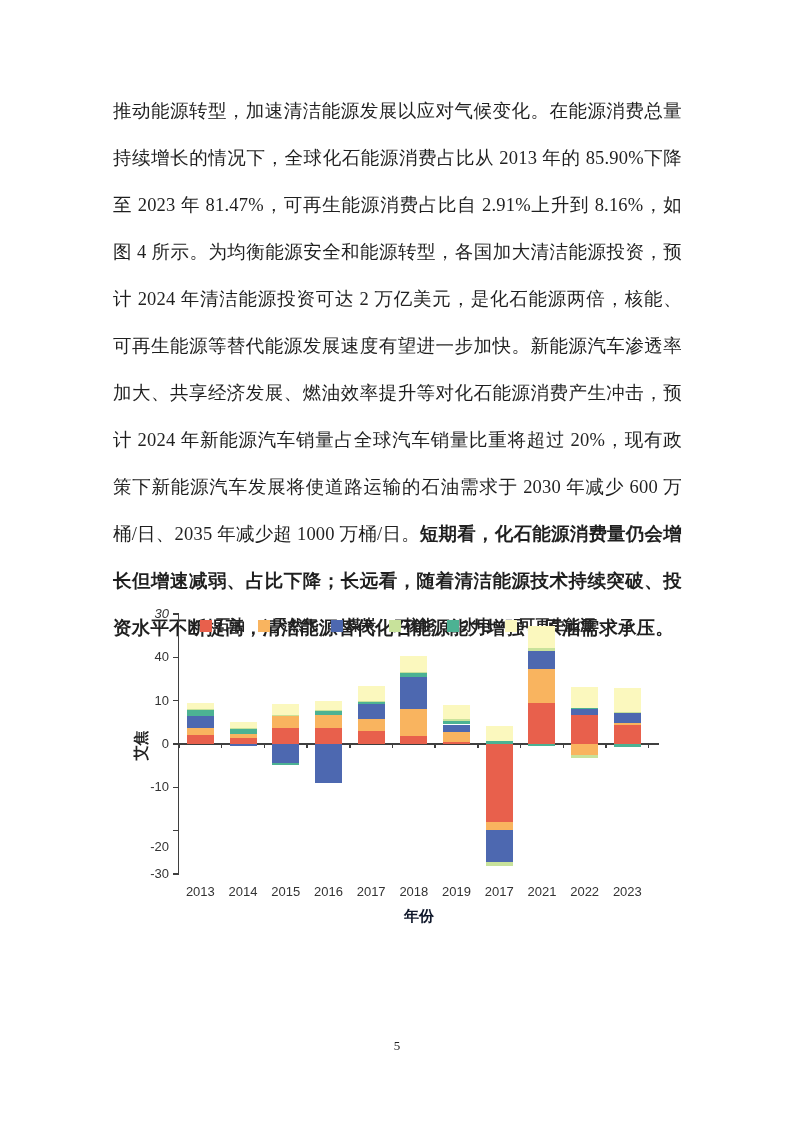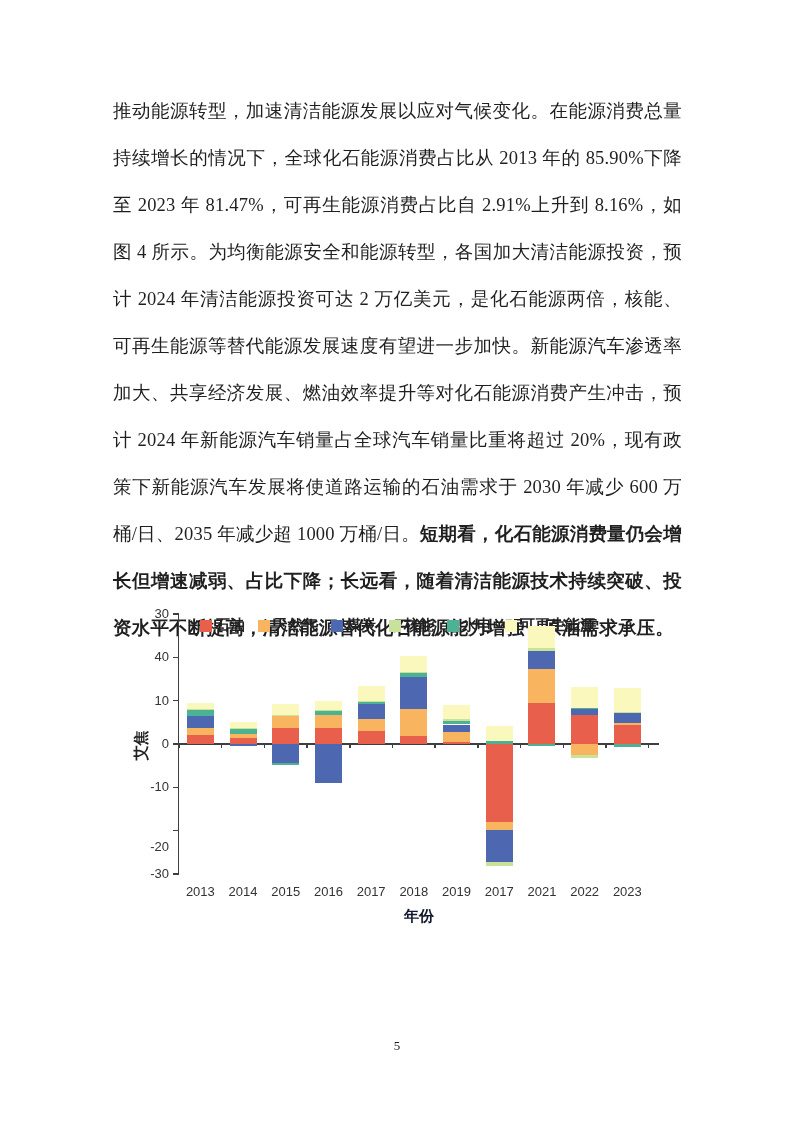--- a/index.html
+++ b/index.html
@@ -104,21 +104,21 @@
           <span>水电</span>
         </span>
         <span class="item">
           <span class="sw" style="background: rgb(251, 248, 190);"></span>
           <span>可再生能源</span>
         </span>
       </div>
     <div id="chart-plot">
         <div class="axis" style="left: 173.5px; top: 14px; width: 1.5px; height: 260px;"></div>
         <div class="tick" style="left: 169px; top: 13.25px; width: 6px; height: 1.5px;"></div>
-        <div class="ylab" style="left: 131px; top: 7px;">30</div>
+        <div class="ylab" style="left: 131px; top: 7px; font-style: italic;">30</div>
         <div class="tick" style="left: 169px; top: 56.5833px; width: 6px; height: 1.5px;"></div>
         <div class="ylab" style="left: 131px; top: 50.3333px;">40</div>
         <div class="tick" style="left: 169px; top: 99.9167px; width: 6px; height: 1.5px;"></div>
         <div class="ylab" style="left: 131px; top: 93.6667px;">10</div>
         <div class="tick" style="left: 169px; top: 143.25px; width: 6px; height: 1.5px;"></div>
         <div class="ylab" style="left: 131px; top: 137px;">0</div>
         <div class="tick" style="left: 169px; top: 186.583px; width: 6px; height: 1.5px;"></div>
         <div class="ylab" style="left: 131px; top: 180.333px;">-10</div>
         <div class="tick" style="left: 169px; top: 229.917px; width: 6px; height: 1.5px;"></div>
         <div class="ylab" style="left: 131px; top: 240px; text-align: right;">-20</div>

